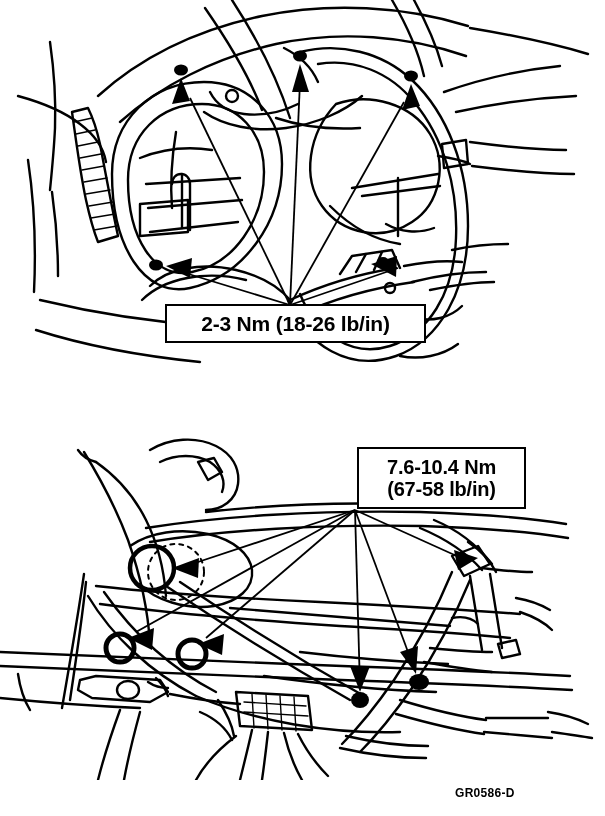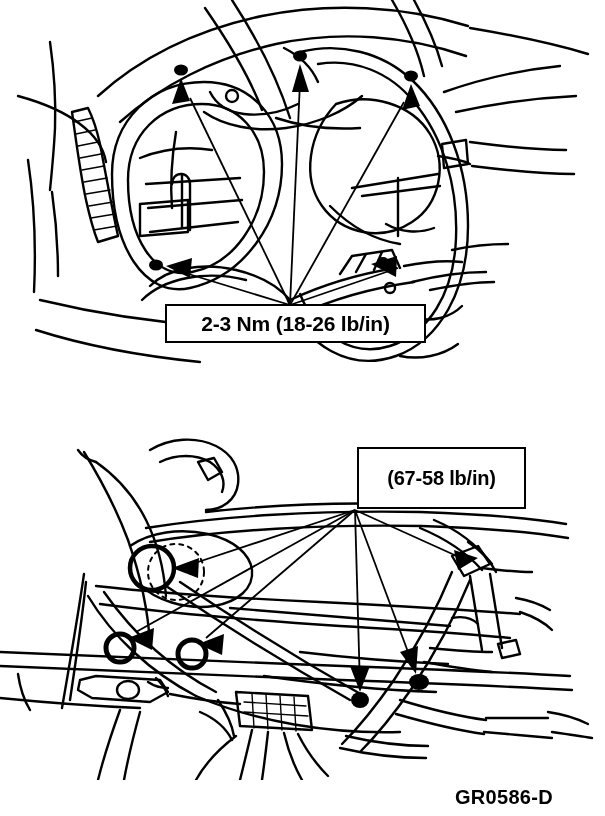--- a/index.html
+++ b/index.html
@@ -53,21 +53,21 @@
   #callout-lower {
     left: 357px; top: 447px;
     width: 169px; height: 62px;
     font-size: 20px;
   }
   .callout .line { display: block; }
 
   #figure-id {
     position: absolute;
     left: 455px; top: 786px;
-    font-size: 20px;
+    font-size: 12px;
     font-weight: bold;
     color: #000000;
     letter-spacing: 0.3px;
   }
 </style>
 </head>
 <body>
 
 <div id="page">
 
@@ -312,18 +312,19 @@
         <polygon points="478,158 454,150 458,170"></polygon>
       </g>
     </svg>
   </div>
 
   <div class="callout" id="callout-upper">
     <span class="line">2-3 Nm (18-26 lb/in)</span>
   </div>
 
   <div class="callout" id="callout-lower">
+    <span class="line">7.6-10.4 Nm</span>
     <span class="line">(67-58 lb/in)</span>
   </div>
 
   <div id="figure-id">GR0586-D</div>
 
 </div>
 
 </body></html>

